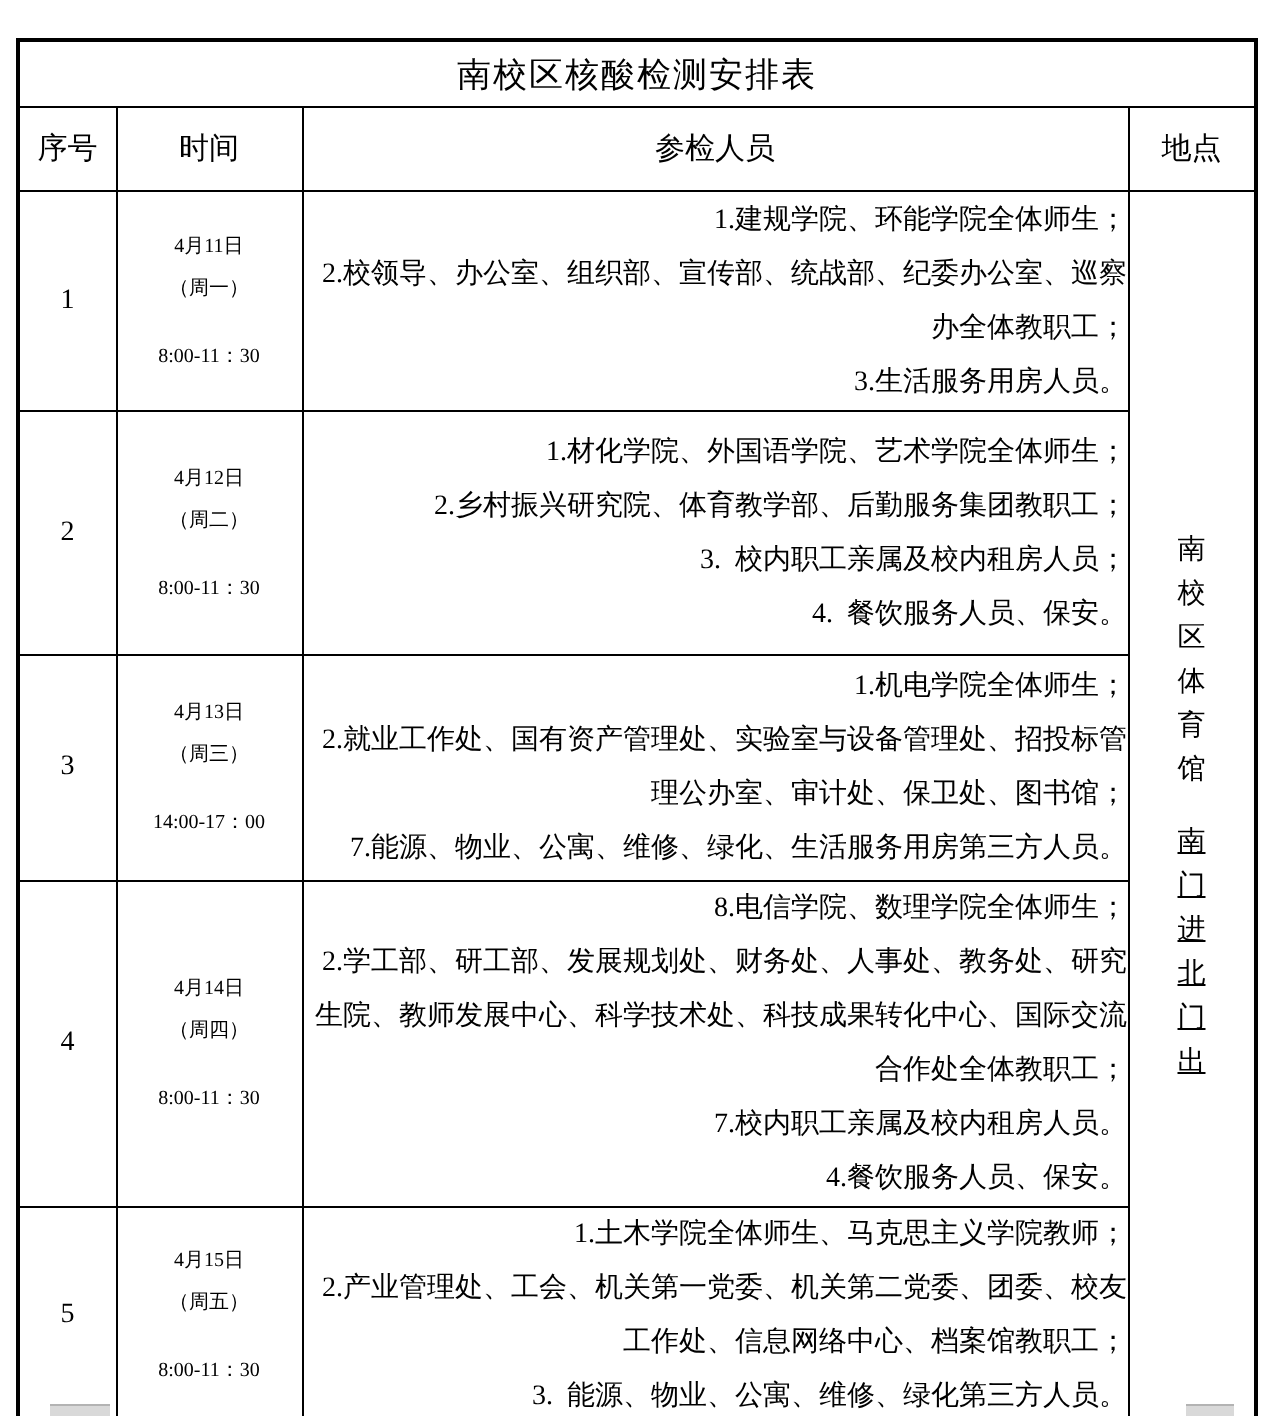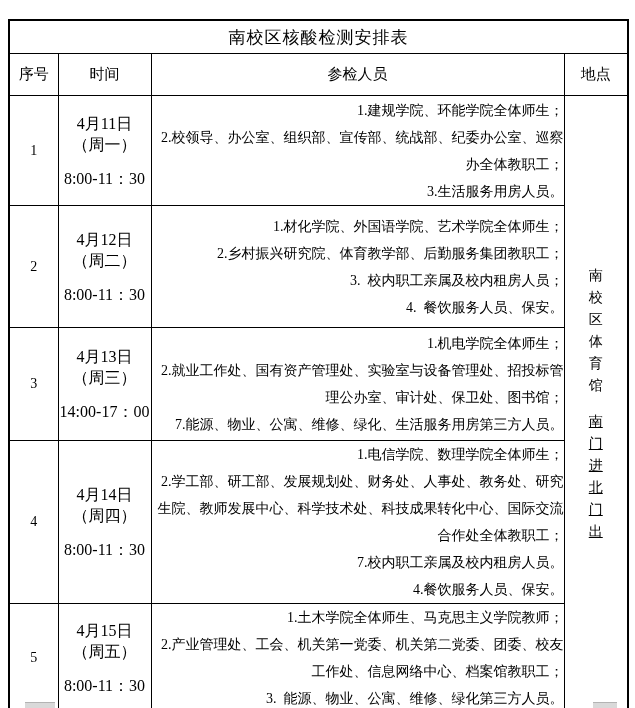--- a/index.html
+++ b/index.html
@@ -13,21 +13,21 @@
     border-collapse:collapse;table-layout:fixed;width:619px;
     border:2px solid #000;
   }
   table.sched td, table.sched th{
     border:1px solid #000;padding:0;vertical-align:middle;
     font-weight:normal;
   }
   .title-cell{height:32px;font-size:17px;font-weight:bold;text-align:center;letter-spacing:1px;}
   .head-cell{height:41px;font-size:15px;font-weight:bold;text-align:center;margin-top:32px;}
   .idx-cell{text-align:center;font-size:14px;}
-  .time-cell{text-align:center;font-size:16px;line-height:21px;}
+  .time-cell{text-align:center;font-size:10px;line-height:21px;}
   .time-cell .time-val{margin-top:13px;}
   .p-cell{font-size:14px;padding:0 2px;text-align:right;}
   .p-cell .item{line-height:27px;white-space:pre-wrap;word-break:break-all;}
   .loc-cell{text-align:center;}
   .loc-line{
     width:15px;margin:0 auto;word-break:break-all;
     line-height:22px;font-size:14px;
   }
   .loc-line + .loc-line{margin-top:14px;text-decoration:underline;}
   tr.r1{height:110px;}
@@ -109,21 +109,21 @@
     </tr>
 
     <tr class="r4">
       <td class="idx-cell">4</td>
       <td class="time-cell">
         <div>4月14日</div>
         <div>（周四）</div>
         <div class="time-val">8:00-11：30</div>
       </td>
       <td class="p-cell">
-        <div class="item">1.电信学院、数理学院全体师生；</div>
+        <div class="item">8.电信学院、数理学院全体师生；</div>
         <div class="item">2.学工部、研工部、发展规划处、财务处、人事处、教务处、研究生院、教师发展中心、科学技术处、科技成果转化中心、国际交流合作处全体教职工；</div>
         <div class="item">7.校内职工亲属及校内租房人员。</div>
         <div class="item">4.餐饮服务人员、保安。</div>
       </td>
     </tr>
 
     <tr class="r5">
       <td class="idx-cell">5</td>
       <td class="time-cell">
         <div>4月15日</div>

